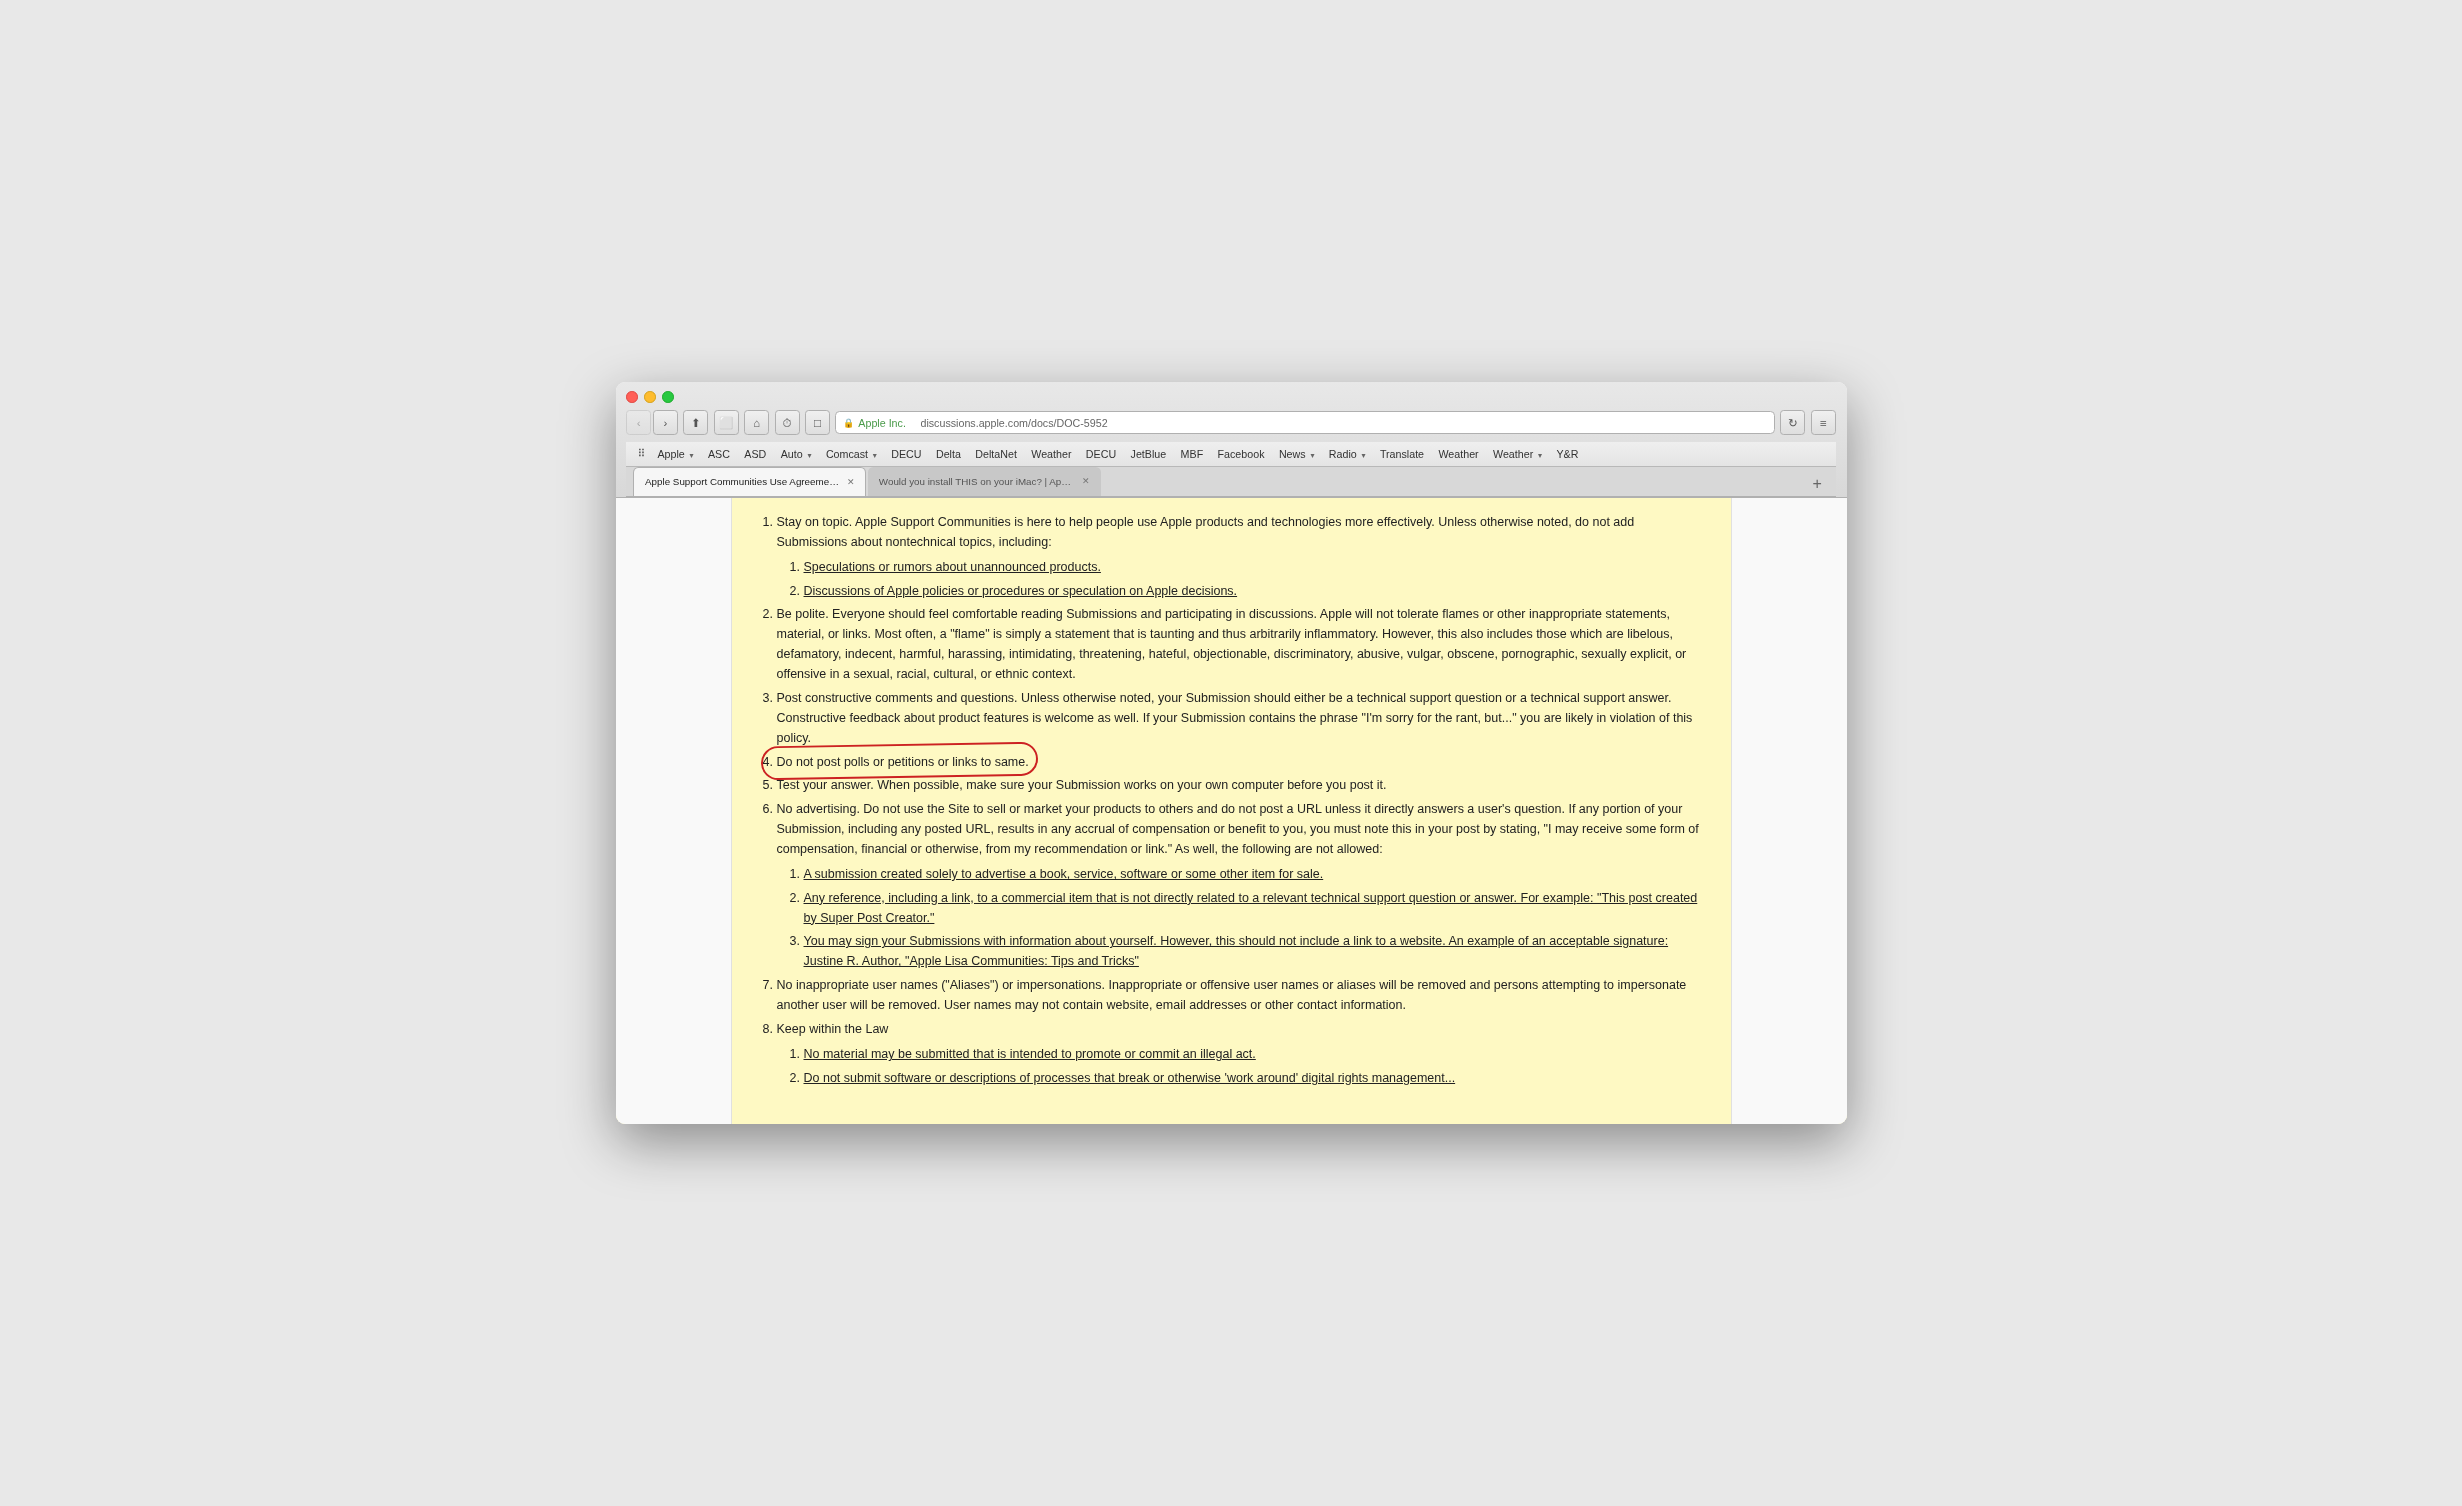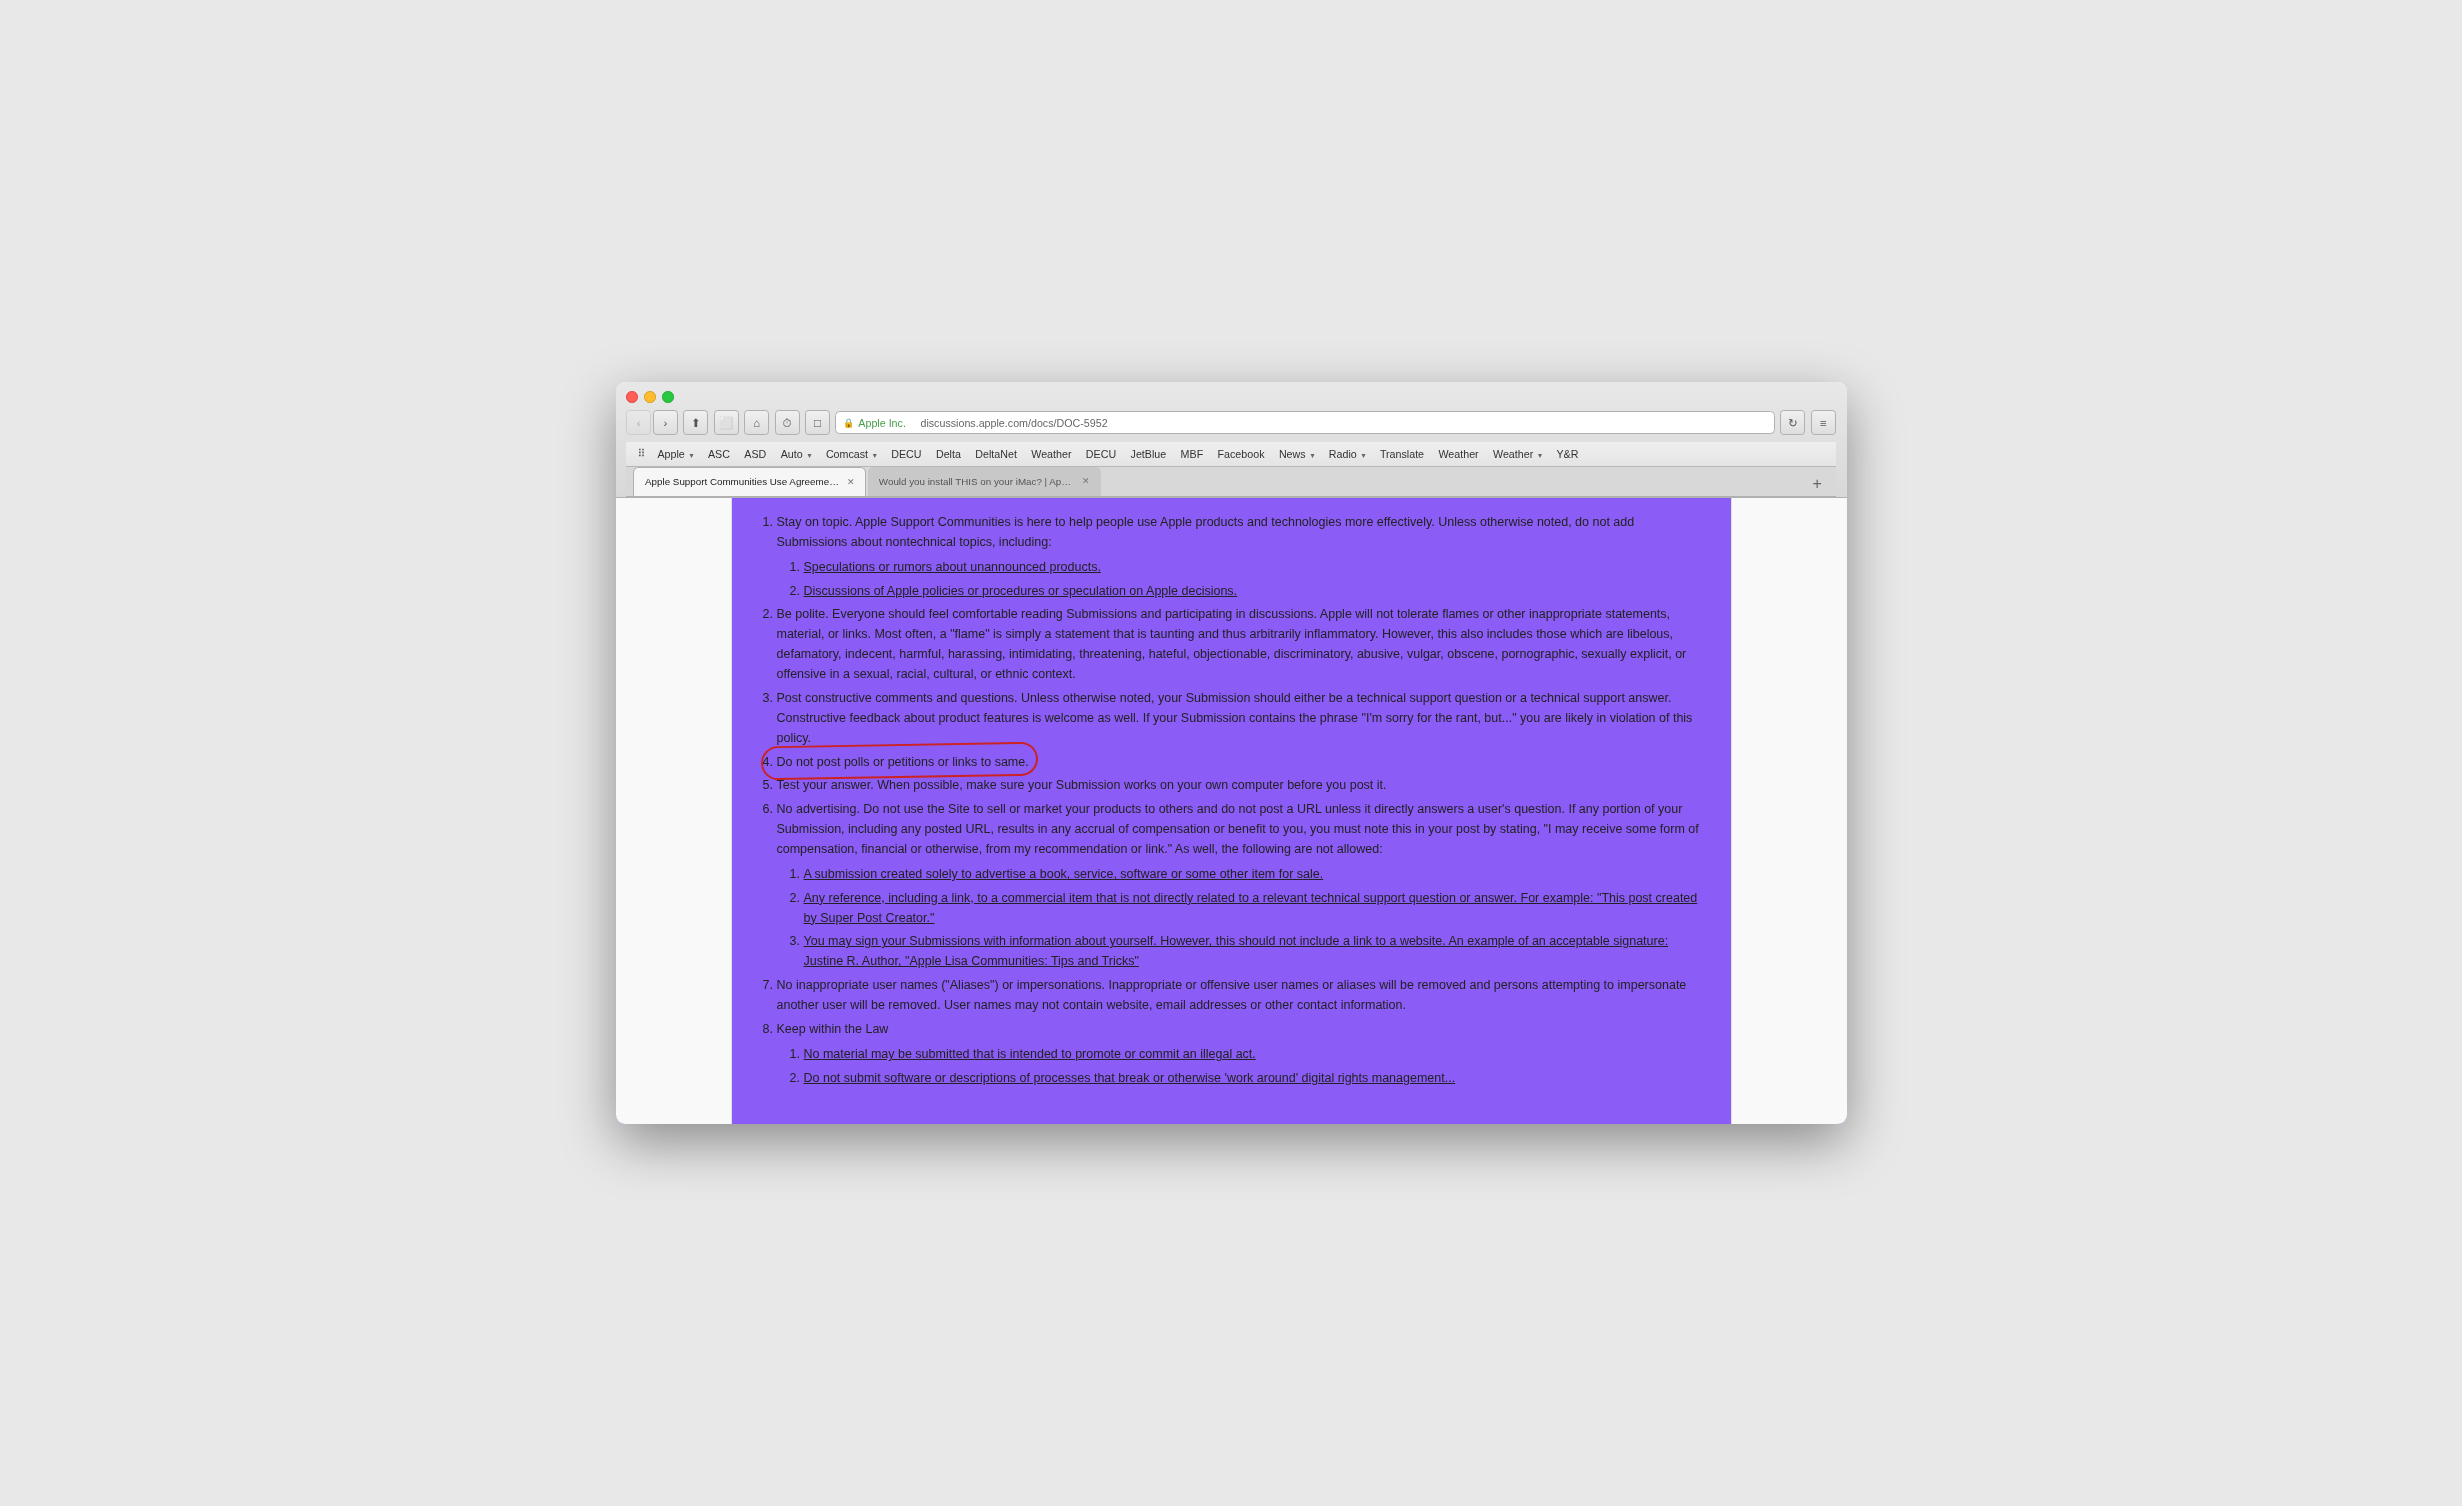--- a/index.html
+++ b/index.html
@@ -198,21 +198,21 @@
       align-items: center;
       justify-content: center;
       font-size: 16px;
       color: #666;
       cursor: pointer;
       margin-left: auto;
     }
 
     
     .content-area {
-      background: #8b5cf6;
+      background: #fef9c3;
       display: flex;
       min-height: 626px;
     }
 
     .sidebar-left {
       width: 116px;
       background: #f9f9f9;
       border-right: 0.9px solid #e0e0e0;
       flex-shrink: 0;
     }

